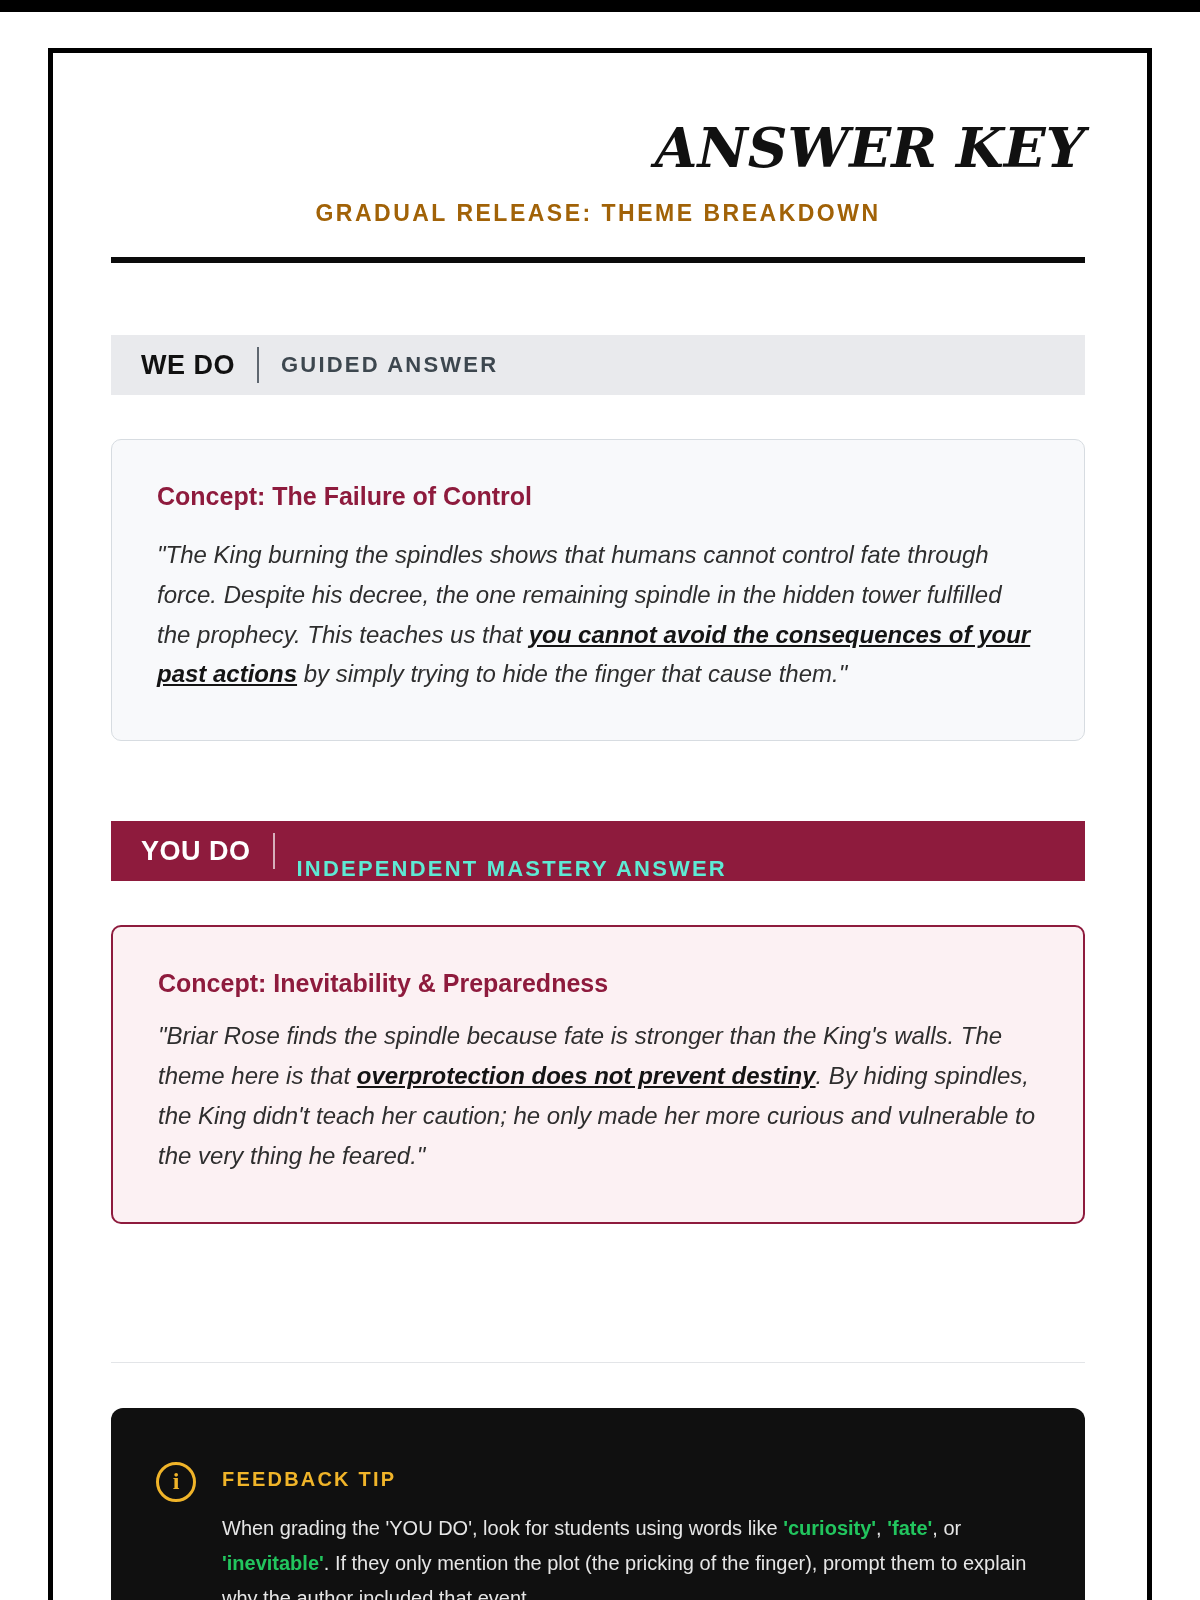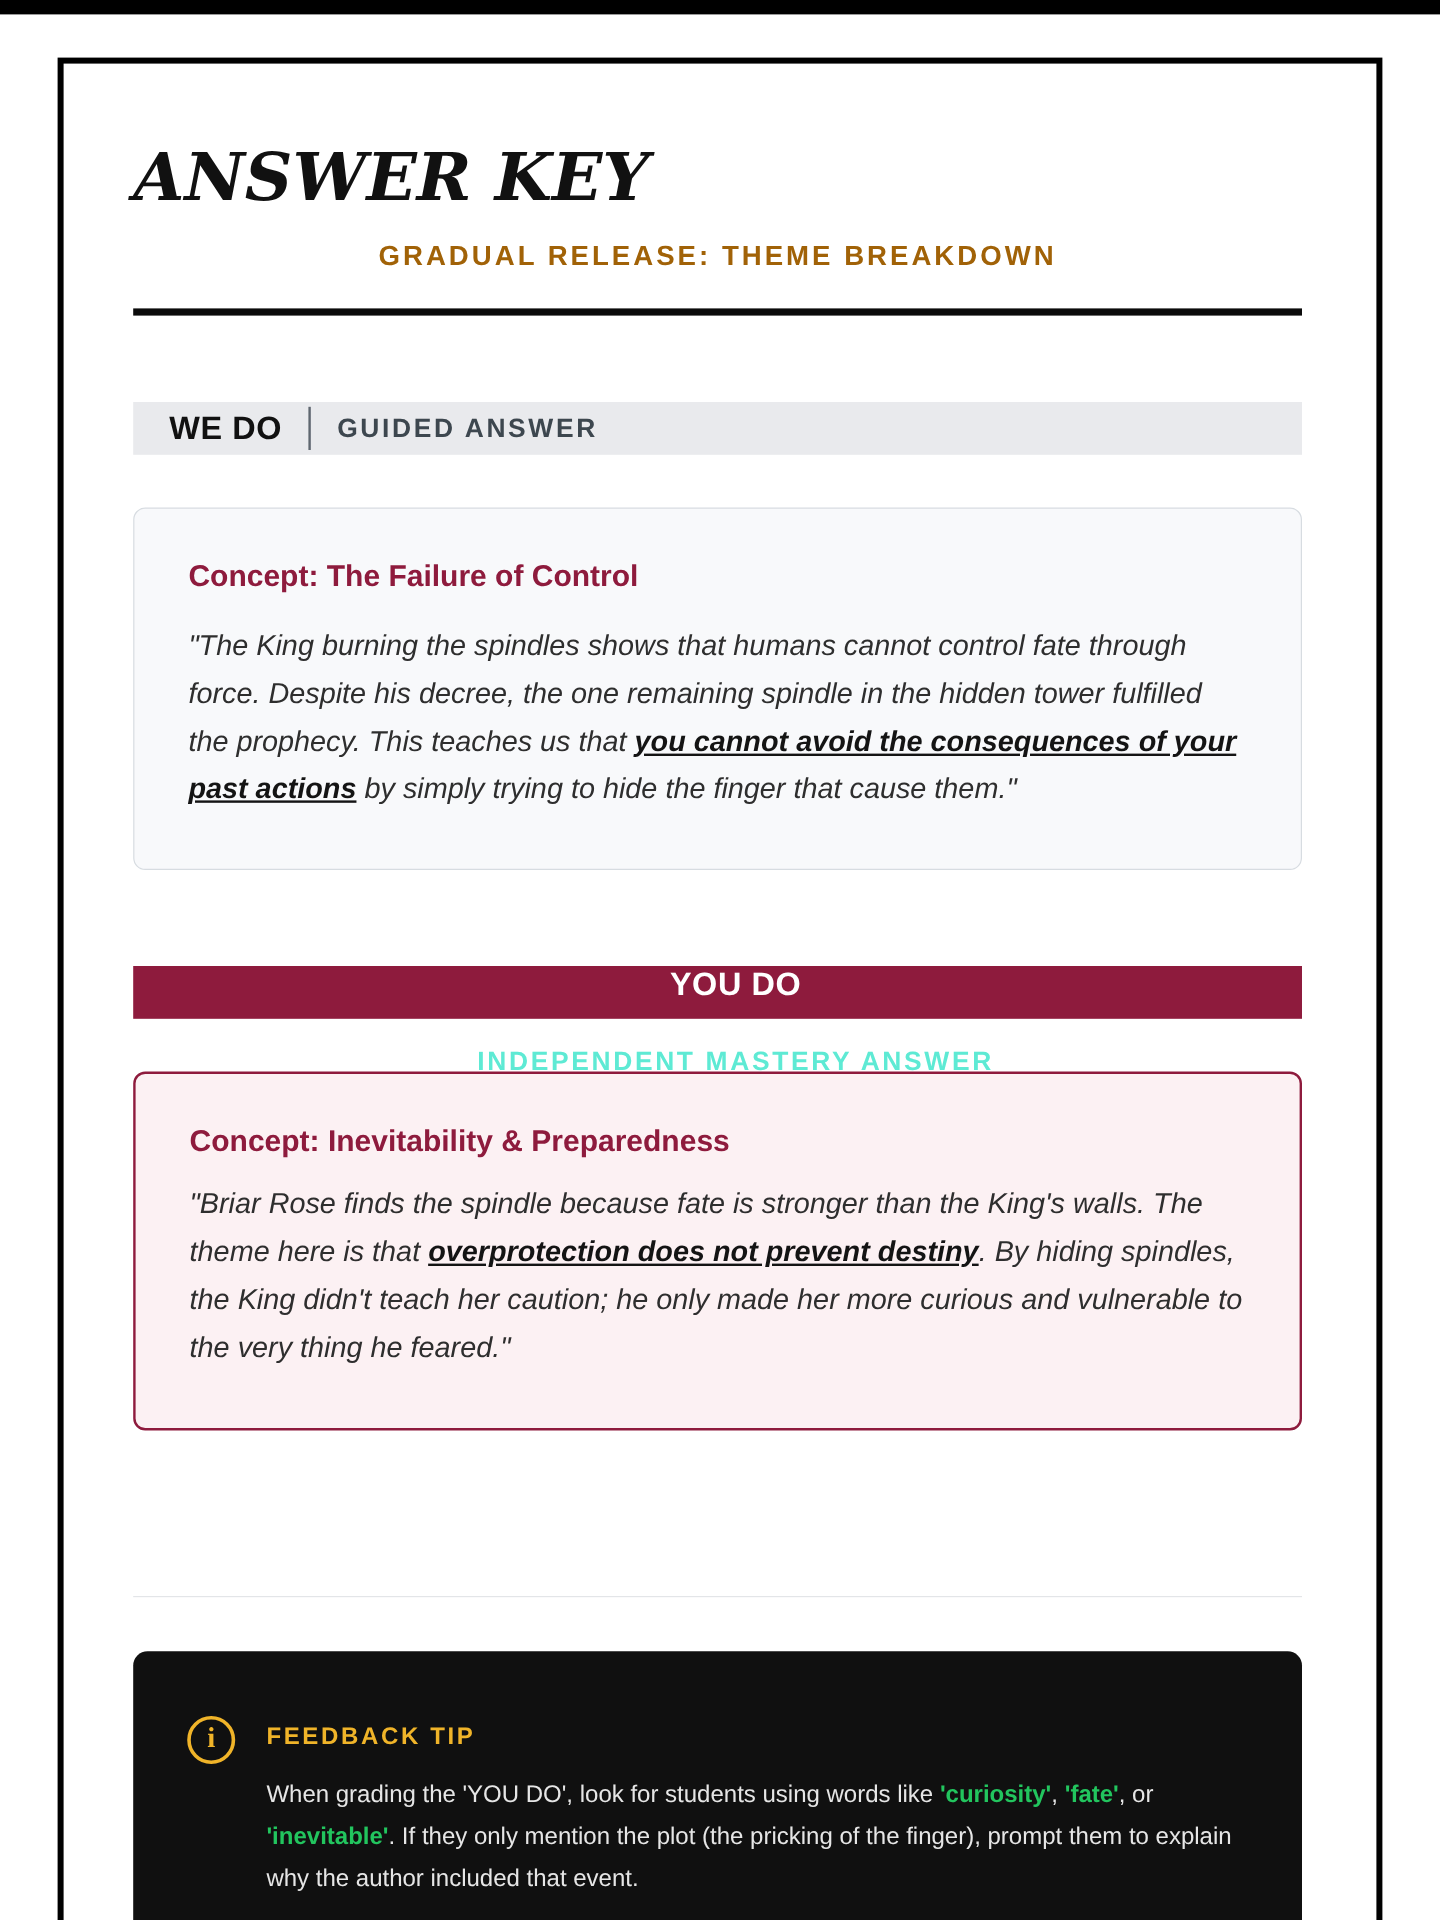--- a/index.html
+++ b/index.html
@@ -23,21 +23,21 @@
     height: 1700px;
     border: 5px solid #000000;
     background: #ffffff;
   }
   .content {
     padding: 62px 62px 0 58px;
   }
 
   
   .doc-title {
-    text-align: left;
+    text-align: right;
     font-family: "DejaVu Serif", serif;
     font-style: italic;
     font-weight: 700;
     font-size: 55px;
     letter-spacing: 0px;
     color: #111111;
   }
   .doc-subtitle {
     text-align: center;
     margin-top: 20px;
@@ -48,27 +48,27 @@
   }
   .title-rule {
     margin-top: 30px;
     height: 6px;
     background: #0b0b0b;
   }
 
   
   .section-bar {
     margin-top: 72px;
-    height: 44px;
+    height: 60px;
     display: flex;
     align-items: center;
     padding-left: 30px;
   }
   .section-bar.gray { background: #e9eaed; color: #111111; }
-  .section-bar.maroon { background: #8e1b3d; color: #ffffff; flex-direction: column; }
+  .section-bar.maroon { background: #8e1b3d; color: #ffffff; }
   .section-label {
     font-size: 27px;
     font-weight: bold;
     letter-spacing: 0.5px;
   }
   .section-divider {
     width: 2px;
     height: 36px;
     margin: 0 22px;
     background: #5f6770;

